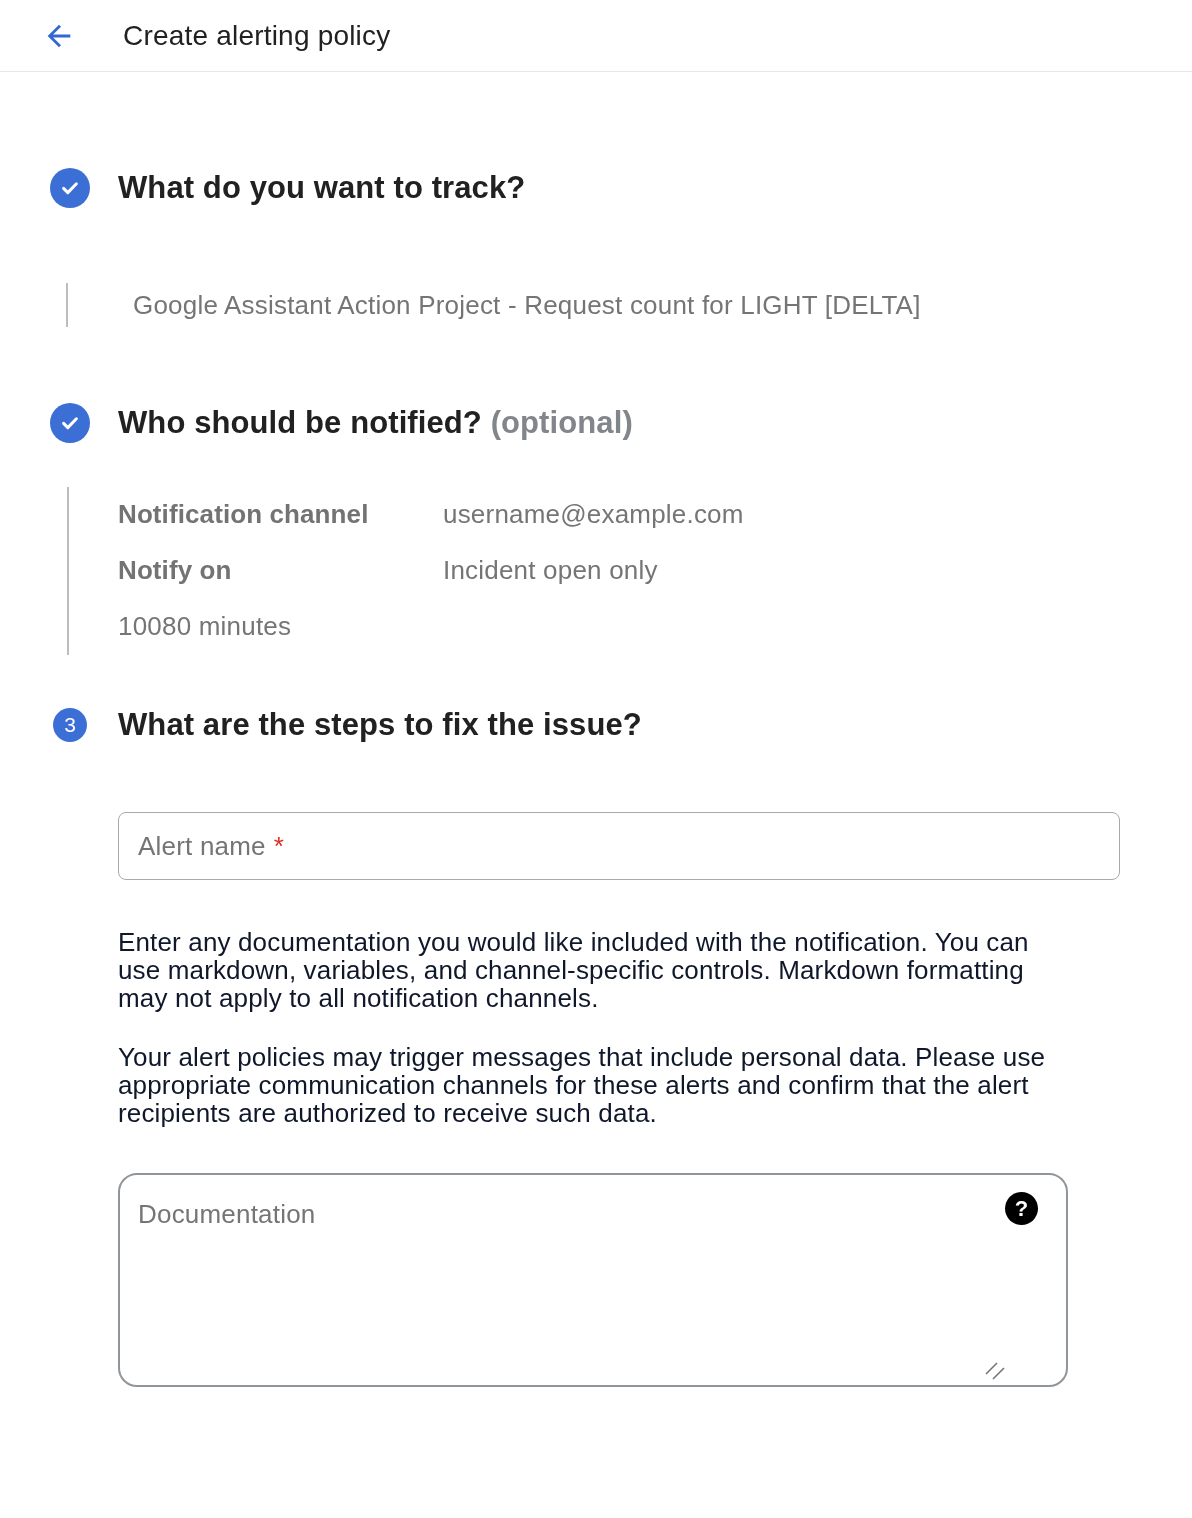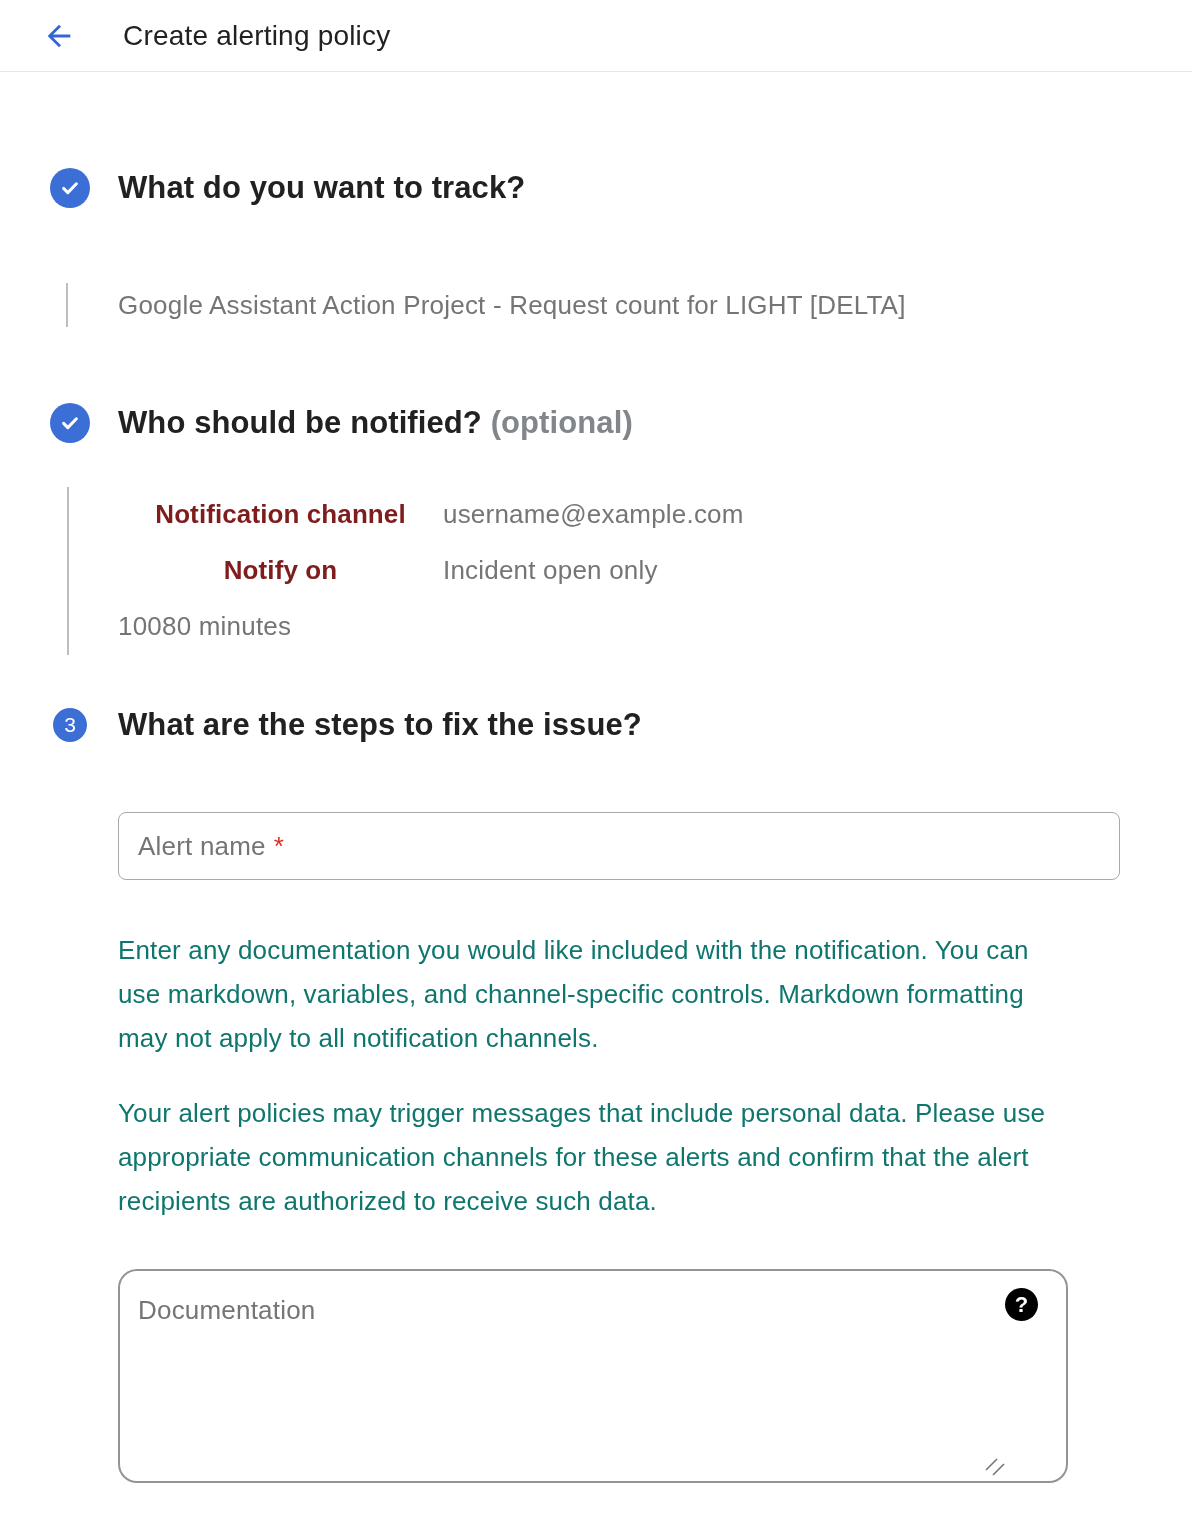--- a/index.html
+++ b/index.html
@@ -54,49 +54,49 @@
   .step-circle svg { width: 24px; height: 24px; }
   .step-heading {
     font-size: 31px;
     font-weight: 700;
     color: #212121;
     line-height: 40px;
     letter-spacing: 0.1px;
   }
   .optional-suffix { color: #80868b; font-weight: 600; }
 
-  .connector-row { display: flex; align-items: center; margin-top: 50px; }
+  .connector-row { display: flex; align-items: center; margin-top: 50px; gap: 15px; }
   .connector-line {
     width: 2px; height: 44px;
     margin-left: 66px;
     background: #bdbdbd;
   }
   .track-summary {
     font-size: 26px;
     color: #757575;
     letter-spacing: 0.2px;
   }
   .connector-row .icon-col { display: flex; }
 
   
   #section-track { margin-top: 70px; }
 
   
-  #section-notify { margin-top: 50px; text-align: center; }
+  #section-notify { margin-top: 50px; }
   .notify-details {
     margin-top: 18px;
     margin-left: 67px;
     border-left: 2px solid #bdbdbd;
     padding-left: 49px;
   }
   .kv-row { height: 56px; display: flex; align-items: center; }
   .kv-label {
     width: 325px; flex: none;
     font-size: 26px; font-weight: 600;
-    color: #7f1d1d;
+    color: #737373;
     letter-spacing: 0.1px;
   }
   .kv-value { font-size: 26px; color: #757575; letter-spacing: 0.2px; }
 
   
   #section-fix { margin-top: 24px; }
   .field-wrap {
     position: relative;
     margin: 42px 72px 0 118px;
   }
@@ -119,22 +119,22 @@
     font-size: 26px;
     color: #757575;
     pointer-events: none;
     letter-spacing: 0.2px;
   }
   .req-star { color: #d93025; margin-left: 8px; }
 
   .body-para {
     margin: 0 124px 0 118px;
     font-size: 26px;
-    line-height: 44px;
-    color: #0f766e;
+    line-height: 28px;
+    color: #0f172a;
     letter-spacing: 0.15px;
   }
   .body-para.first { margin-top: 48px; }
   .body-para.second { margin-top: 31px; }
 
   .doc-wrap {
     position: relative;
     margin: 46px 124px 0 118px;
     height: 214px;
   }

